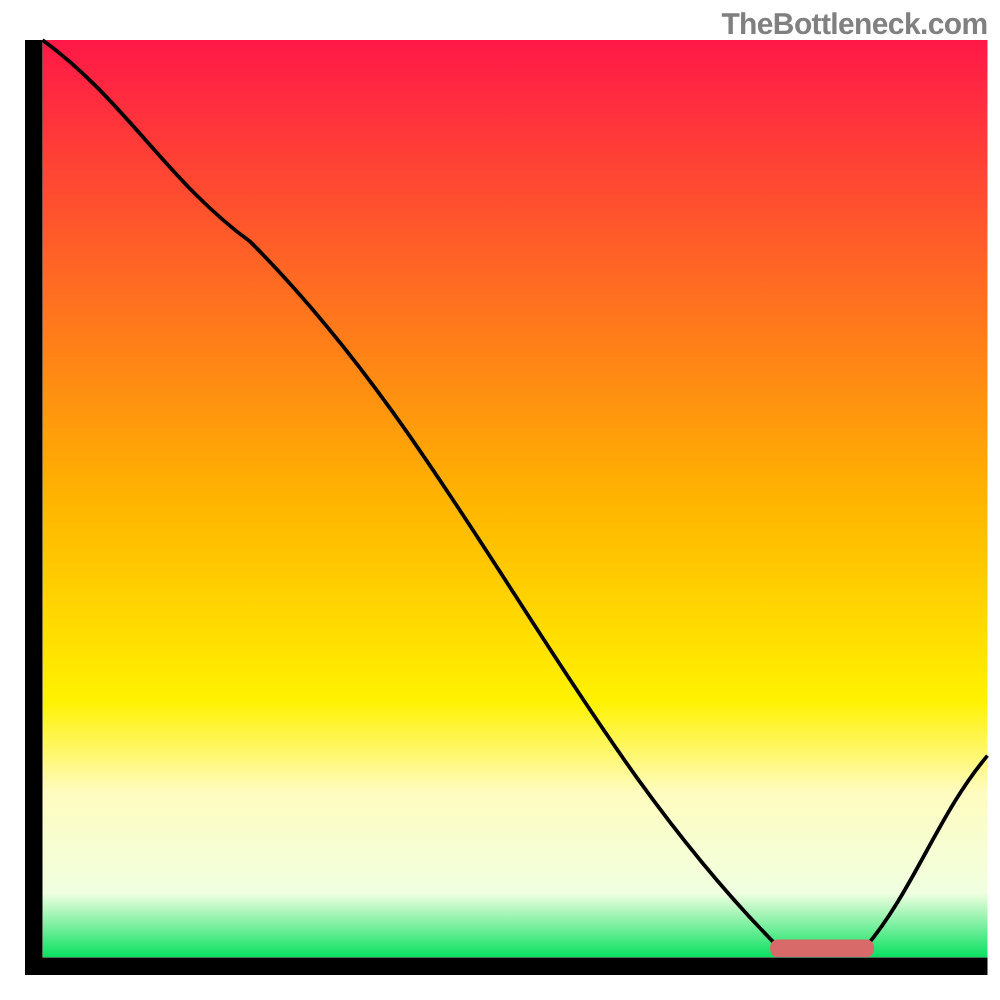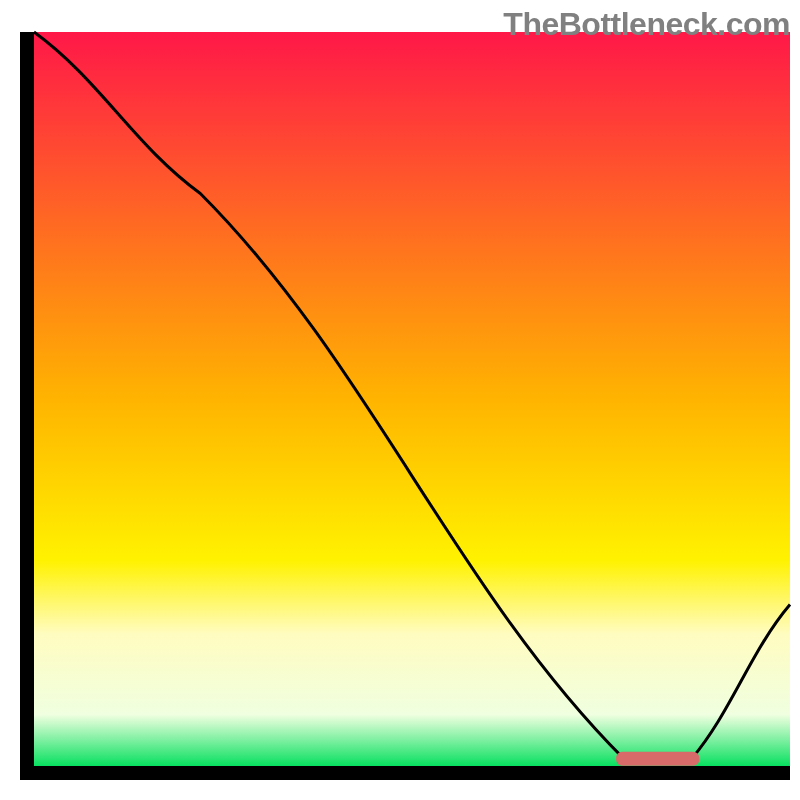--- a/index.html
+++ b/index.html
@@ -13,21 +13,21 @@
   .chart-container {
     position: relative;
     width: 800px;
     height: 800px;
   }
   .attribution {
     position: absolute;
     top: 6px;
     right: 10px;
     color: #808080;
-    font-size: 32px;
+    font-size: 24px;
     font-weight: bold;
     letter-spacing: -0.5px;
     z-index: 10;
   }
   svg {
     display: block;
   }
 </style>
 </head>
 <body>

